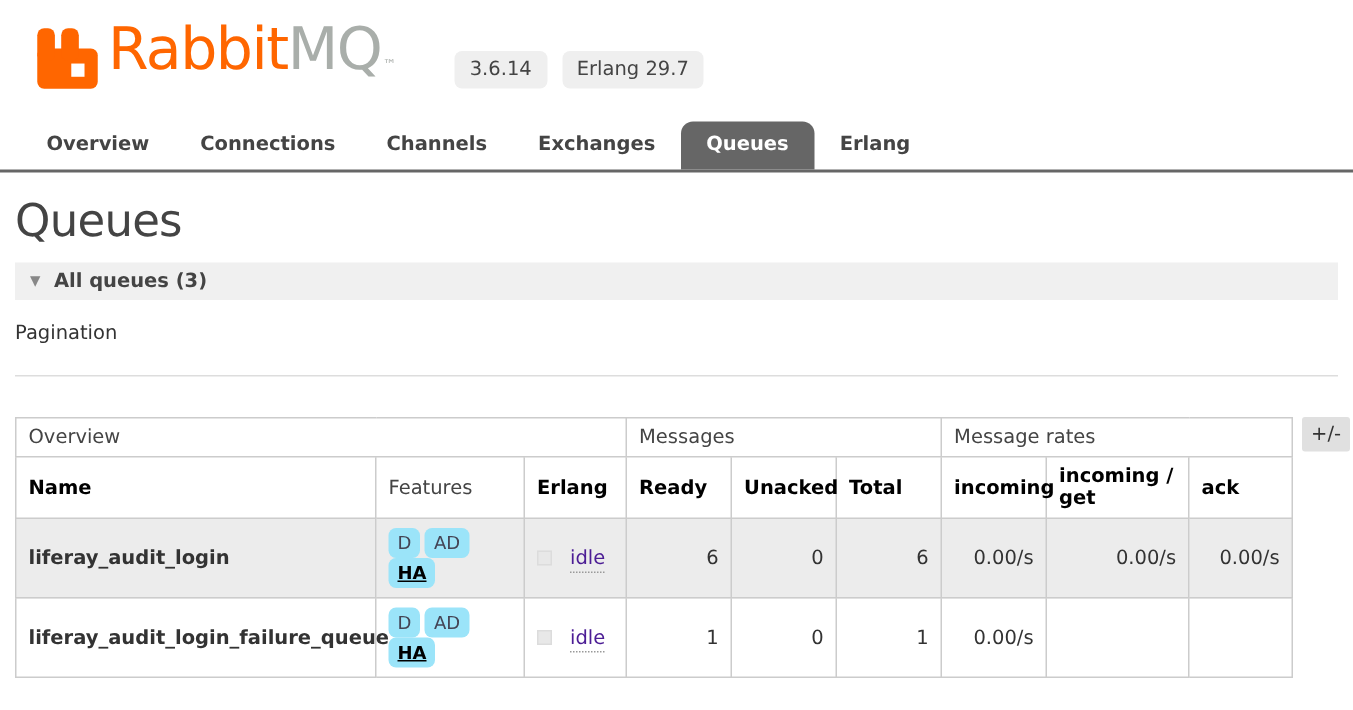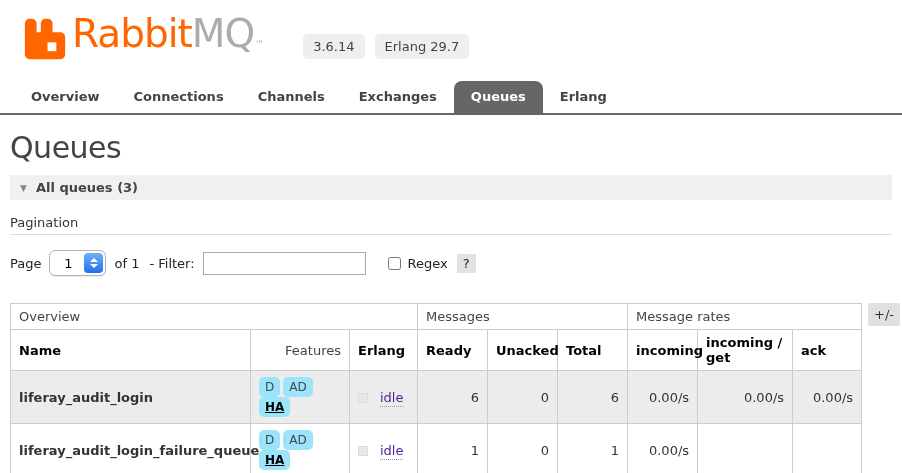--- a/index.html
+++ b/index.html
@@ -32,21 +32,21 @@
   
   .main { padding:0 10px; }
   .page-title { font-size:30px; font-weight:normal; color:#444; margin:15px 0 10px; letter-spacing:-0.5px; }
   .section-bar {
     background:#f0f0f0; padding:5px 10px; font-weight:bold; font-size:13px;
     color:#444; cursor:pointer; display:flex; align-items:center;
   }
   .tri { color:#888; font-size:9px; margin-right:9px; }
   .pagination-heading {
     margin-top:15px; font-size:13px; font-weight:normal; color:#333;
-    padding-bottom:4px; border-bottom:1px solid #ddd;
+    padding-bottom:20px; border-bottom:1px solid #ddd;
   }
   .controls { margin-top:15px; display:flex; align-items:center; font-size:13px; color:#222; }
   .page-select {
     display:inline-flex; align-items:center; margin:0 8px;
     border:1px solid #b5b5b5; border-radius:6px; background:#fff;
     height:26px; padding:2px; cursor:pointer;
     box-shadow:0 1px 1px rgba(0,0,0,.08);
   }
   .page-select .val { width:32px; text-align:center; font-size:13px; color:#000; }
   .page-select .stepper {
@@ -68,21 +68,21 @@
   .help-btn {
     margin-left:9px; background:#e2e2e2; padding:2px 6px; color:#222;
     cursor:pointer; font-size:13px;
   }
   
   .table-wrap { margin-top:27px; display:flex; align-items:flex-start; }
   table { border-collapse:collapse; table-layout:fixed; width:851px; }
   th, td { border:1px solid #ccc; padding:5px 8px; font-size:13px; text-align:left; vertical-align:middle; }
   tr.group-row th { font-weight:normal; color:#444; background:#fff; }
   tr.cols-row th { background:#fff; color:#000; font-weight:bold; cursor:pointer; }
-  tr.cols-row th.nosort { font-weight:normal; color:#444; cursor:default;text-align:right; }
+  tr.cols-row th.nosort { font-weight:normal; color:#444; cursor:default; }
   tr.data-row td { height:36px; padding:6px 8px; color:#333; }
   tr.data-row.stripe td { background:#ececec; }
   td.name-cell { font-weight:bold; color:#000; cursor:pointer; }
   td.num { text-align:right; }
   .feat-badge {
     display:inline-block; background:#9be4f9; border-radius:5px;
     padding:3px 6px; font-size:12px; color:#445; margin-right:3px; text-align:center;
   }
   .feat-badge.ha { font-weight:bold; color:#000;text-decoration:underline; }
   .state-box {
@@ -129,38 +129,20 @@
 
   <h1 class="page-title">Queues</h1>
 
   <div class="section-bar">
     <span class="tri">▼</span>
     <span>All queues (3)</span>
   </div>
 
   <h3 class="pagination-heading">Pagination</h3>
 
-  <div class="controls">
-    <span>Page</span>
-    <span class="page-select">
-      <span class="val">1</span>
-      <span class="stepper">
-          <i class="up"></i>
-          <i class="down"></i>
-        </span>
-    </span>
-    <span class="of-label">of 1</span>
-    <span class="filter-label">- Filter:</span>
-    <input type="text" class="filter-input" value="" style="">
-    <span class="regex-wrap">
-      <input type="checkbox" class="regex-checkbox" style="">
-      <span>Regex</span>
-    </span>
-    <span class="help-btn">?</span>
-  </div>
 
   <div class="table-wrap">
     <table>
       <colgroup>
         <col style="width:240px">
           <col style="width:99px">
           <col style="width:68px">
         <col style="width:70px">
           <col style="width:70px">
           <col style="width:70px">

